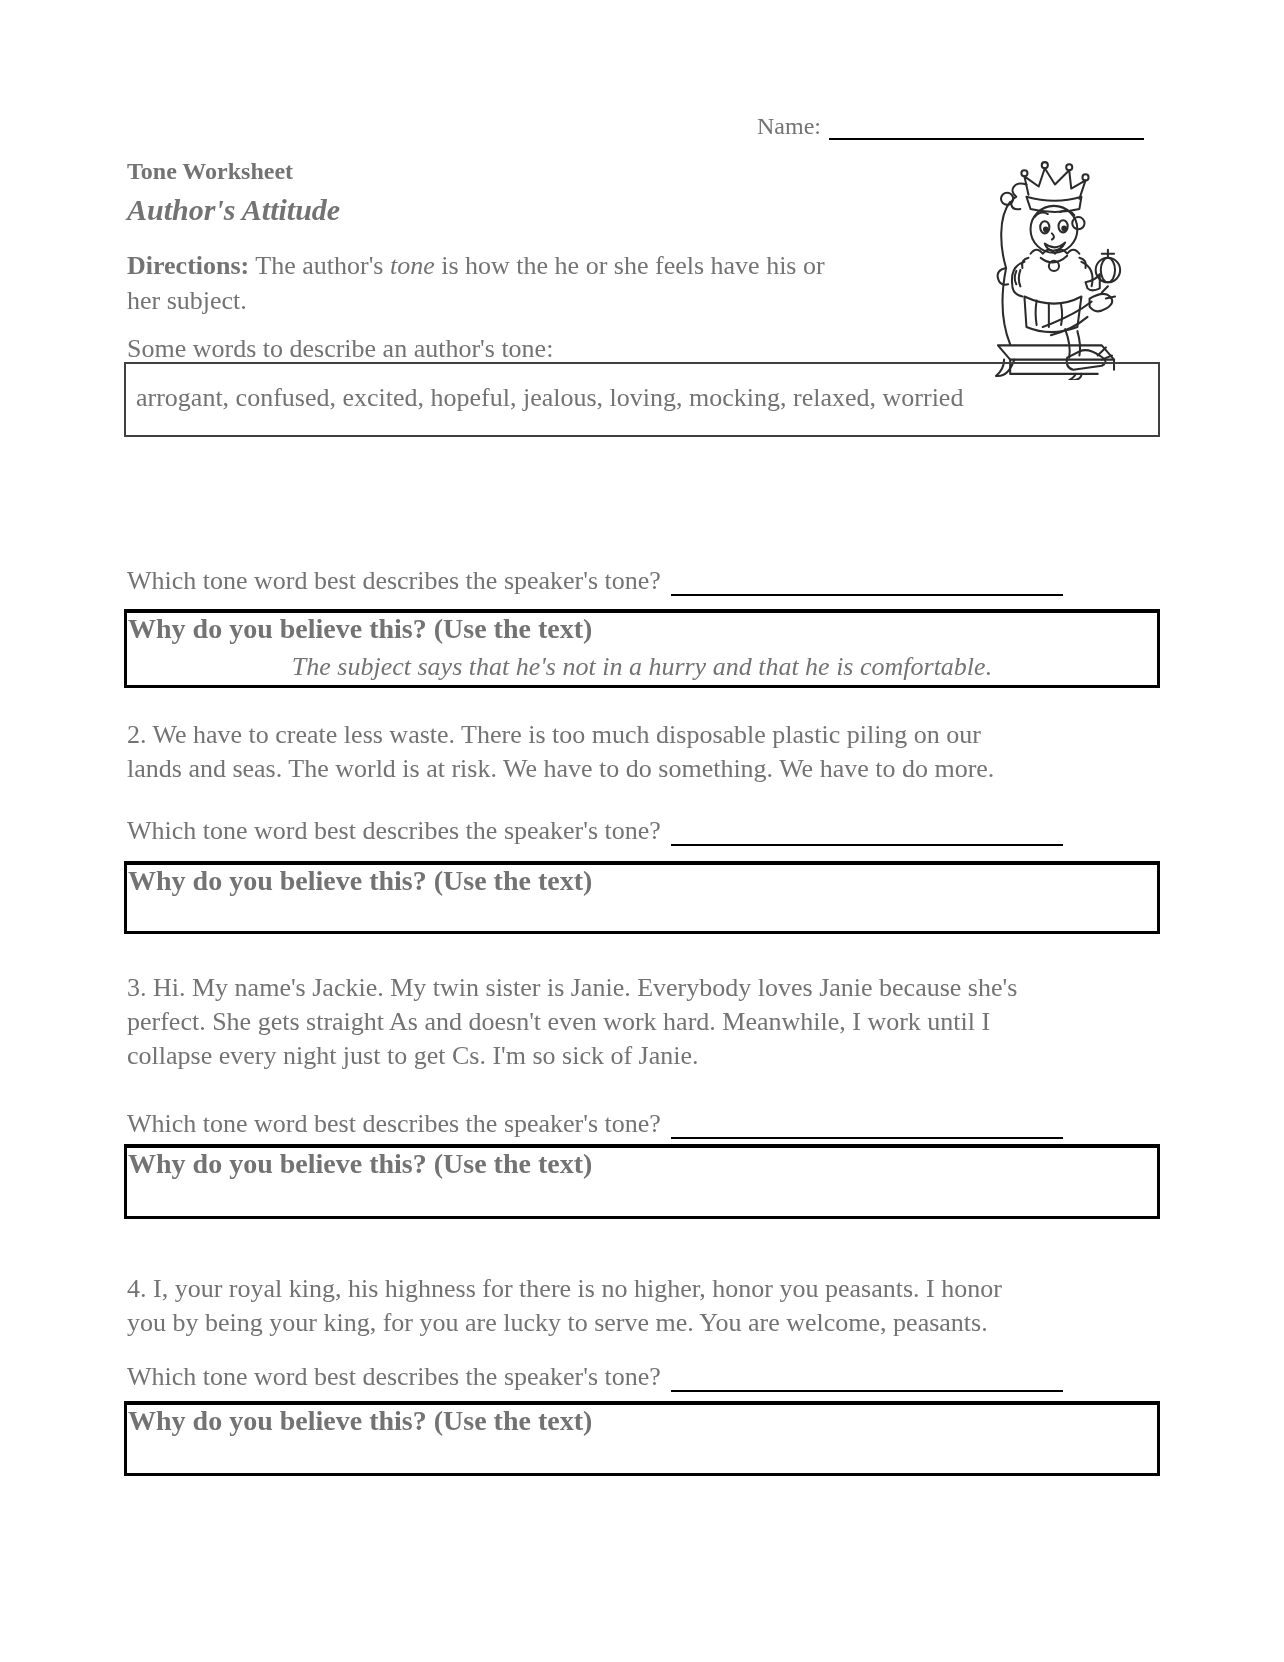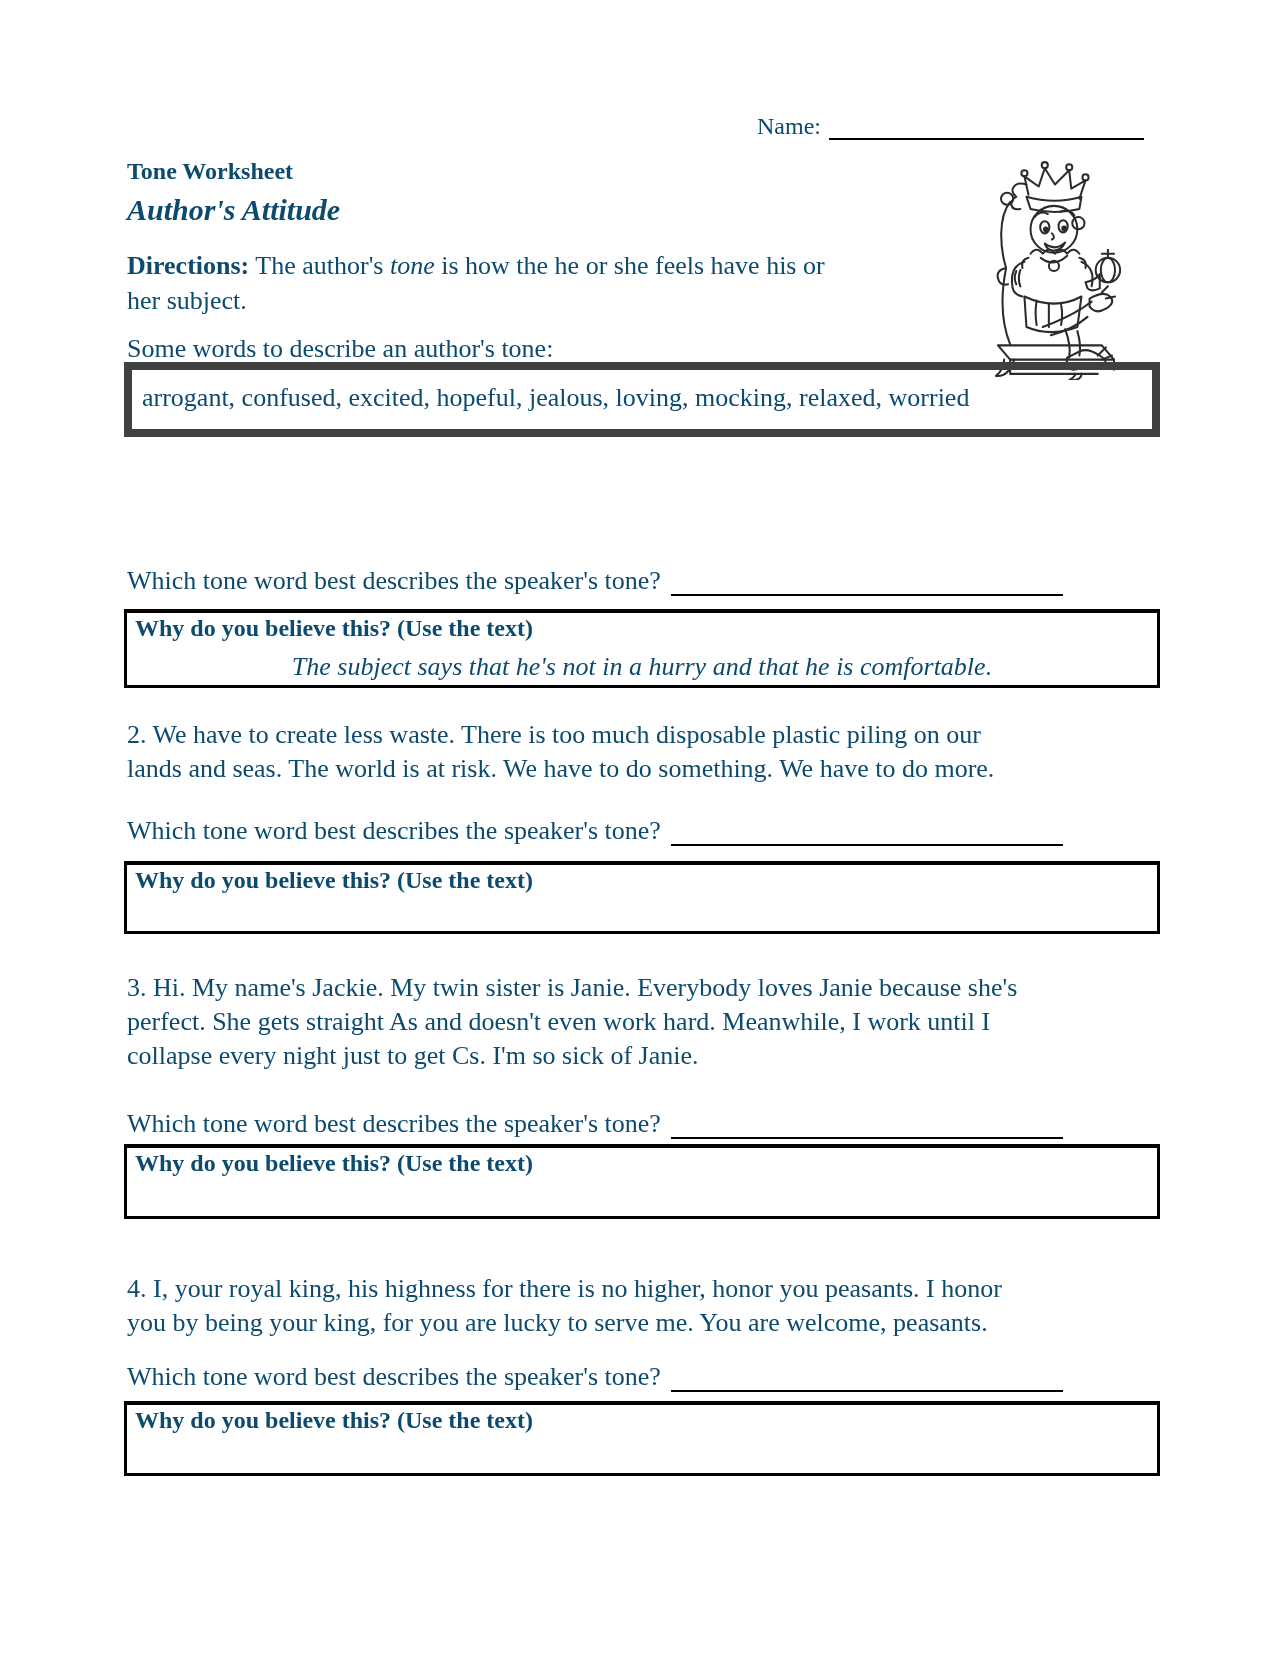--- a/index.html
+++ b/index.html
@@ -1,53 +1,53 @@
 <!DOCTYPE html>
 <html><head>
 <meta charset="utf-8">
 <style>
   html,body{margin:0;padding:0;background:#ffffff;}
   .page{
     position:relative;
     width:1284px;height:1662px;
     background:#ffffff;
     font-family:"Liberation Serif","DejaVu Serif",serif;
-    color:#0c4a6e;
+    color:#737373;
     overflow:hidden;
   }
   
   .name-row{position:absolute;left:757px;top:112px;display:flex;align-items:flex-end;}
   .name-label{font-size:24px;line-height:28px;}
   .name-line{display:inline-block;width:315px;border-bottom:2px solid #000;height:26px;margin-left:8px;}
   
   .title{position:absolute;left:127px;top:152px;margin:0;font-size:24px;font-weight:bold;line-height:38px;}
   .subtitle{position:absolute;left:127px;top:192px;margin:0;font-size:30px;font-weight:bold;font-style:italic;line-height:36px;}
   
   .king{position:absolute;left:978px;top:156px;width:158px;height:224px;}
   
   .directions{position:absolute;left:127px;top:248px;margin:0;width:860px;font-size:26px;line-height:35px;}
   .some-words{position:absolute;left:127px;top:333px;margin:0;font-size:26px;line-height:32px;}
   .tone-box{
     position:absolute;left:124px;top:362px;width:1036px;height:75px;
-    box-sizing:border-box;border:8px solid #404040;
+    box-sizing:border-box;border:2px solid #404040;
     display:flex;align-items:center;padding:2px 10px 6px 10px;
     font-size:26px;
   }
   
   .q{position:absolute;left:124px;width:1036px;}
   .q .q-text{position:absolute;left:3px;top:0;margin:0;width:1015px;font-size:26px;line-height:34px;white-space:pre-line;}
   .q .prompt-row{position:absolute;left:3px;display:flex;align-items:flex-end;width:1015px;}
   .prompt-label{font-size:26px;line-height:30px;white-space:nowrap;}
   .prompt-line{display:inline-block;width:392px;border-bottom:2px solid #000;height:26px;margin-left:10px;}
   .why-box{
     position:absolute;left:0;width:1036px;box-sizing:border-box;
     border:3px solid #000;border-top-width:4px;
     background:#fff;
   }
-  .why-label{font-size:24px;font-weight:bold;line-height:25px;padding:3px 0 0 8px;}
+  .why-label{font-size:28px;font-weight:bold;line-height:25px;padding:3px 0 0 1px;}
   .why-answer{
     position:absolute;left:0;right:0;bottom:3px;
     min-height:30px;
     text-align:center;font-style:italic;font-size:26px;line-height:30px;
   }
   .q1{top:466px;height:230px;}
   .q1 .prompt-row{top:100px;}
   .q1 .why-box{top:143px;height:79px;}
   .q2{top:718px;height:220px;}
   .q2 .prompt-row{top:98px;}

